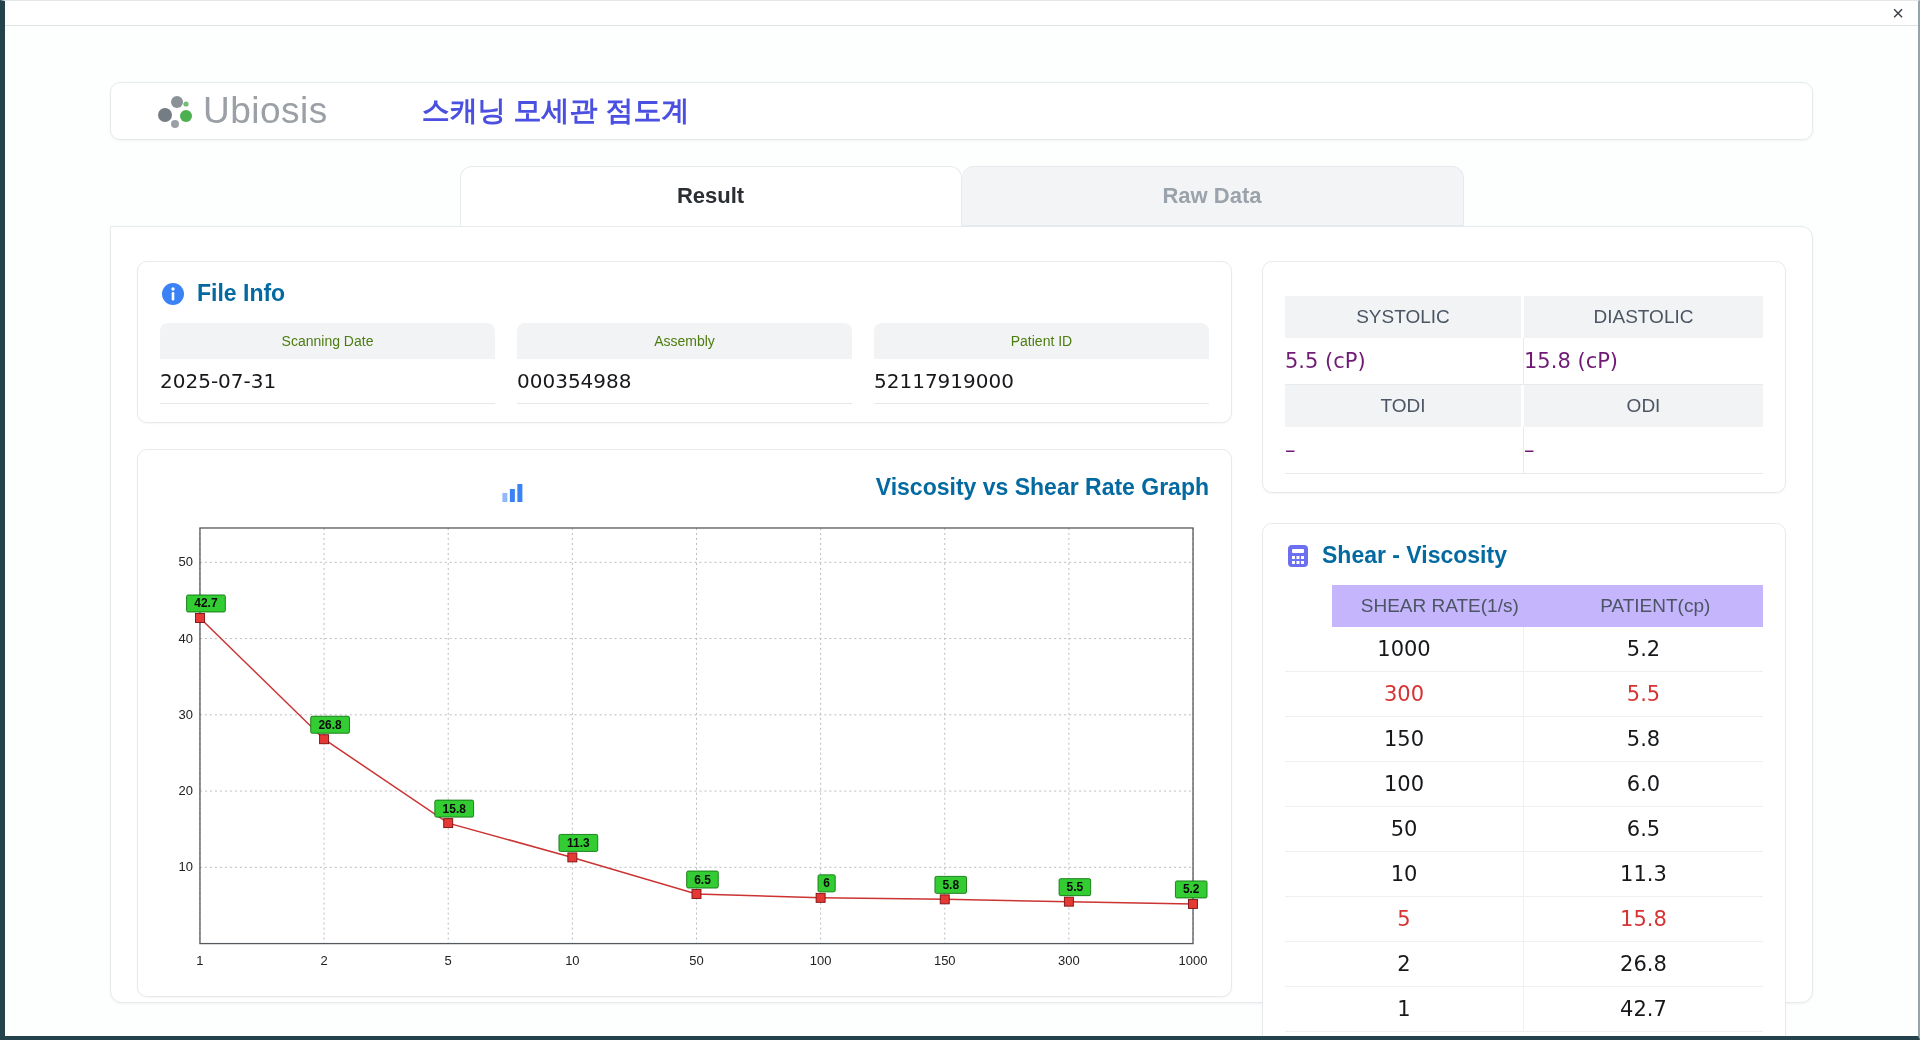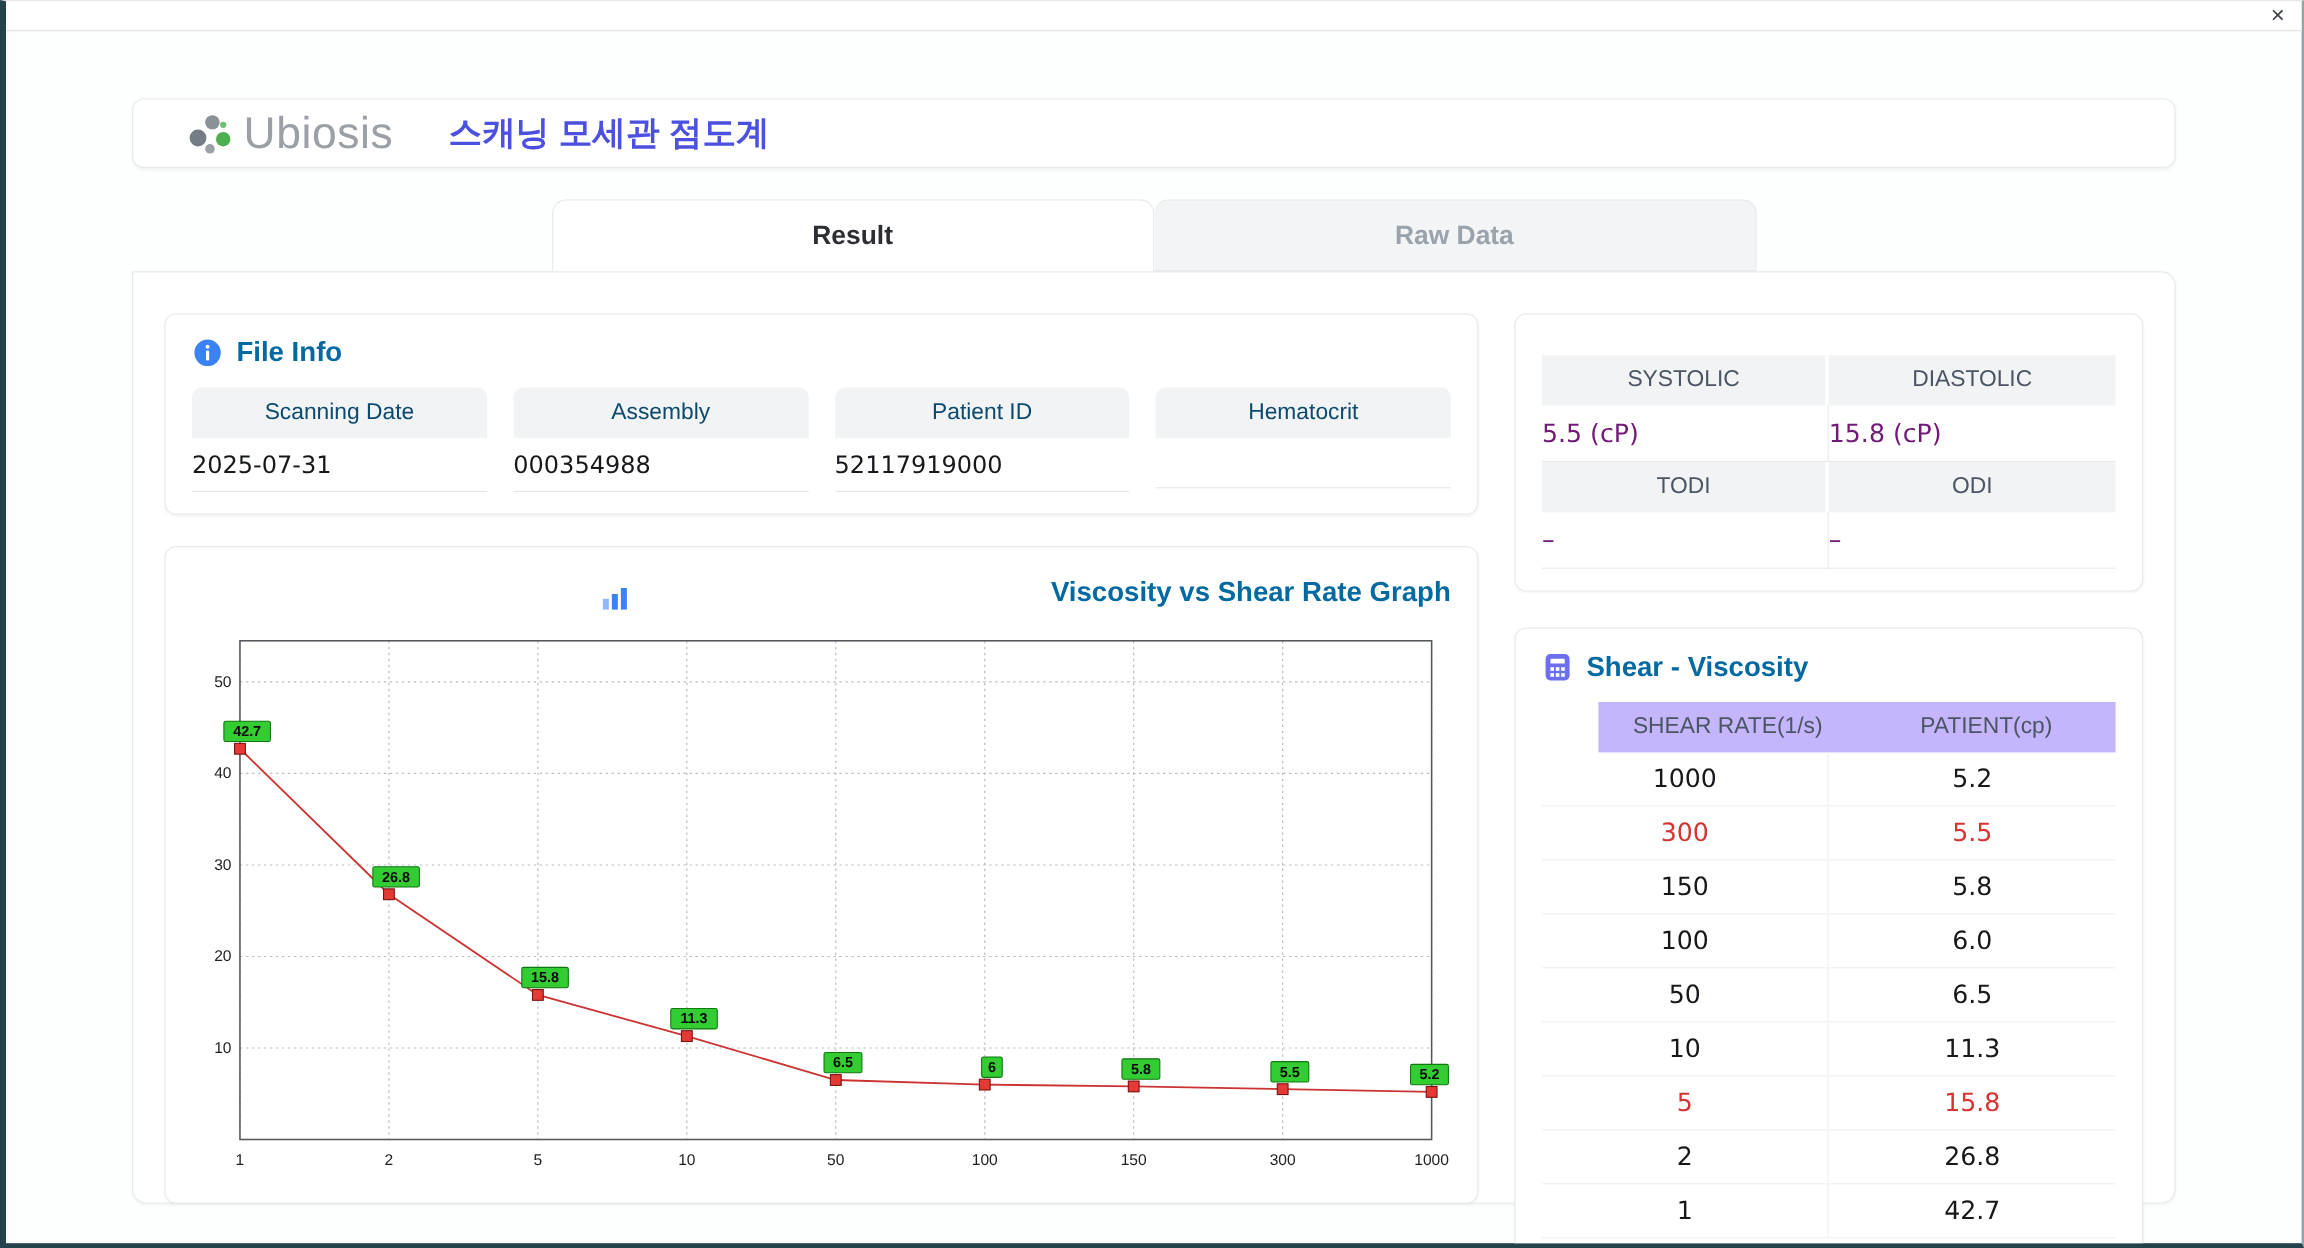--- a/index.html
+++ b/index.html
@@ -12,21 +12,21 @@
     border-bottom:4px solid #24424c;
     border-right:2px solid #95a4aa;
     border-top:1px solid #e3e7e9;
   }
   .titlebar{height:25px;display:flex;justify-content:flex-end;align-items:center;
     padding-right:14px;border-bottom:1px solid #dfe4e6;background:#fff;}
   .close{font-size:20px;color:#3c4248;cursor:pointer;line-height:1;}
 
   .header-card{margin:56px 105px 0;height:58px;background:#fff;border:1px solid #e7eaed;
     border-radius:10px;box-shadow:0 1px 3px rgba(0,0,0,.05);
-    display:flex;align-items:center;padding:0 42px;}
+    display:flex;align-items:center;padding:0 42px;gap:48px;}
   .logo{display:flex;align-items:center;gap:8px;}
   .logo-text{font-size:37px;color:#9aa0a6;letter-spacing:.5px;}
   .app-title{margin-left:46px;font-size:28px;font-weight:700;color:#4b50e0;}
 
   .tabs{margin:26px 105px 0;display:flex;position:relative;z-index:2;justify-content:center;}
   .tab{width:502px;height:60px;display:flex;align-items:center;justify-content:center;
     font-size:22px;border-radius:12px 12px 0 0;cursor:pointer;}
   .tab.active{background:#fff;border:1px solid #e7eaed;border-bottom:1px solid #fff;
     font-weight:700;color:#2b2f33;margin-bottom:-1px;}
   .tab.inactive{background:#f2f4f5;border:1px solid #e7eaed;border-left:none;
@@ -39,22 +39,22 @@
   .col-right{flex:1;display:flex;flex-direction:column;gap:30px;}
 
   .card{border:1px solid #e7eaed;border-radius:10px;background:#fff;
     box-shadow:0 1px 2px rgba(0,0,0,.04);padding:18px 22px;}
   .card-head{display:flex;align-items:center;gap:11px;font-size:23px;font-weight:700;color:#0369a1;}
   .card-head svg{flex:0 0 auto;}
 
   
   .fi-fields{display:flex;gap:22px;margin-top:16px;}
   .fi-field{flex:1;}
-  .cell-label{background:#f1f3f5;text-align:center;padding:10px 0;font-size:19px;
-    color:#0c4a6e;border-radius:8px 8px 0 0;}
+  .cell-label{background:#f1f3f5;text-align:center;padding:10px 0;font-size:14px;
+    color:#4d7c0f;border-radius:8px 8px 0 0;}
   .fi-value{padding:10px 0;min-height:42px;font-size:20px;color:#16181b;
     border-bottom:1px solid #e5e8ea;font-family:"DejaVu Sans",sans-serif;}
 
   
   .graph-card{flex:1;display:flex;flex-direction:column;}
   .graph-card svg{margin-top:12px;flex:1;width:100%;}
   .grid{stroke:#b9bdc1;stroke-width:1;stroke-dasharray:2 3;}
   .plot-border{fill:none;stroke:#55595d;stroke-width:1.3;}
   .series-line{fill:none;stroke:#cc3333;stroke-width:1.5;}
   .marker{fill:#e53935;stroke:#7a1010;stroke-width:.9;}
@@ -125,24 +125,20 @@
           <div class="cell-label">Scanning Date</div>
           <div class="fi-value">2025-07-31</div>
         </div>
         <div class="fi-field">
           <div class="cell-label">Assembly</div>
           <div class="fi-value">000354988</div>
         </div>
         <div class="fi-field">
           <div class="cell-label">Patient ID</div>
           <div class="fi-value">52117919000</div>
-        </div>
-        <div class="fi-field">
-          <div class="cell-label">Hematocrit</div>
-          <div class="fi-value"></div>
         </div>
       </div>
     </section>
 
     <section class="card graph-card">
       <div class="card-head">
         <svg width="26" height="26" viewBox="0 0 26 26">
           <rect x="3" y="13" width="5" height="9" fill="#93b8f8"></rect>
           <rect x="10.5" y="9" width="5" height="13" fill="#3b82f6"></rect>
           <rect x="18" y="4" width="5" height="18" fill="#3b82f6"></rect>

